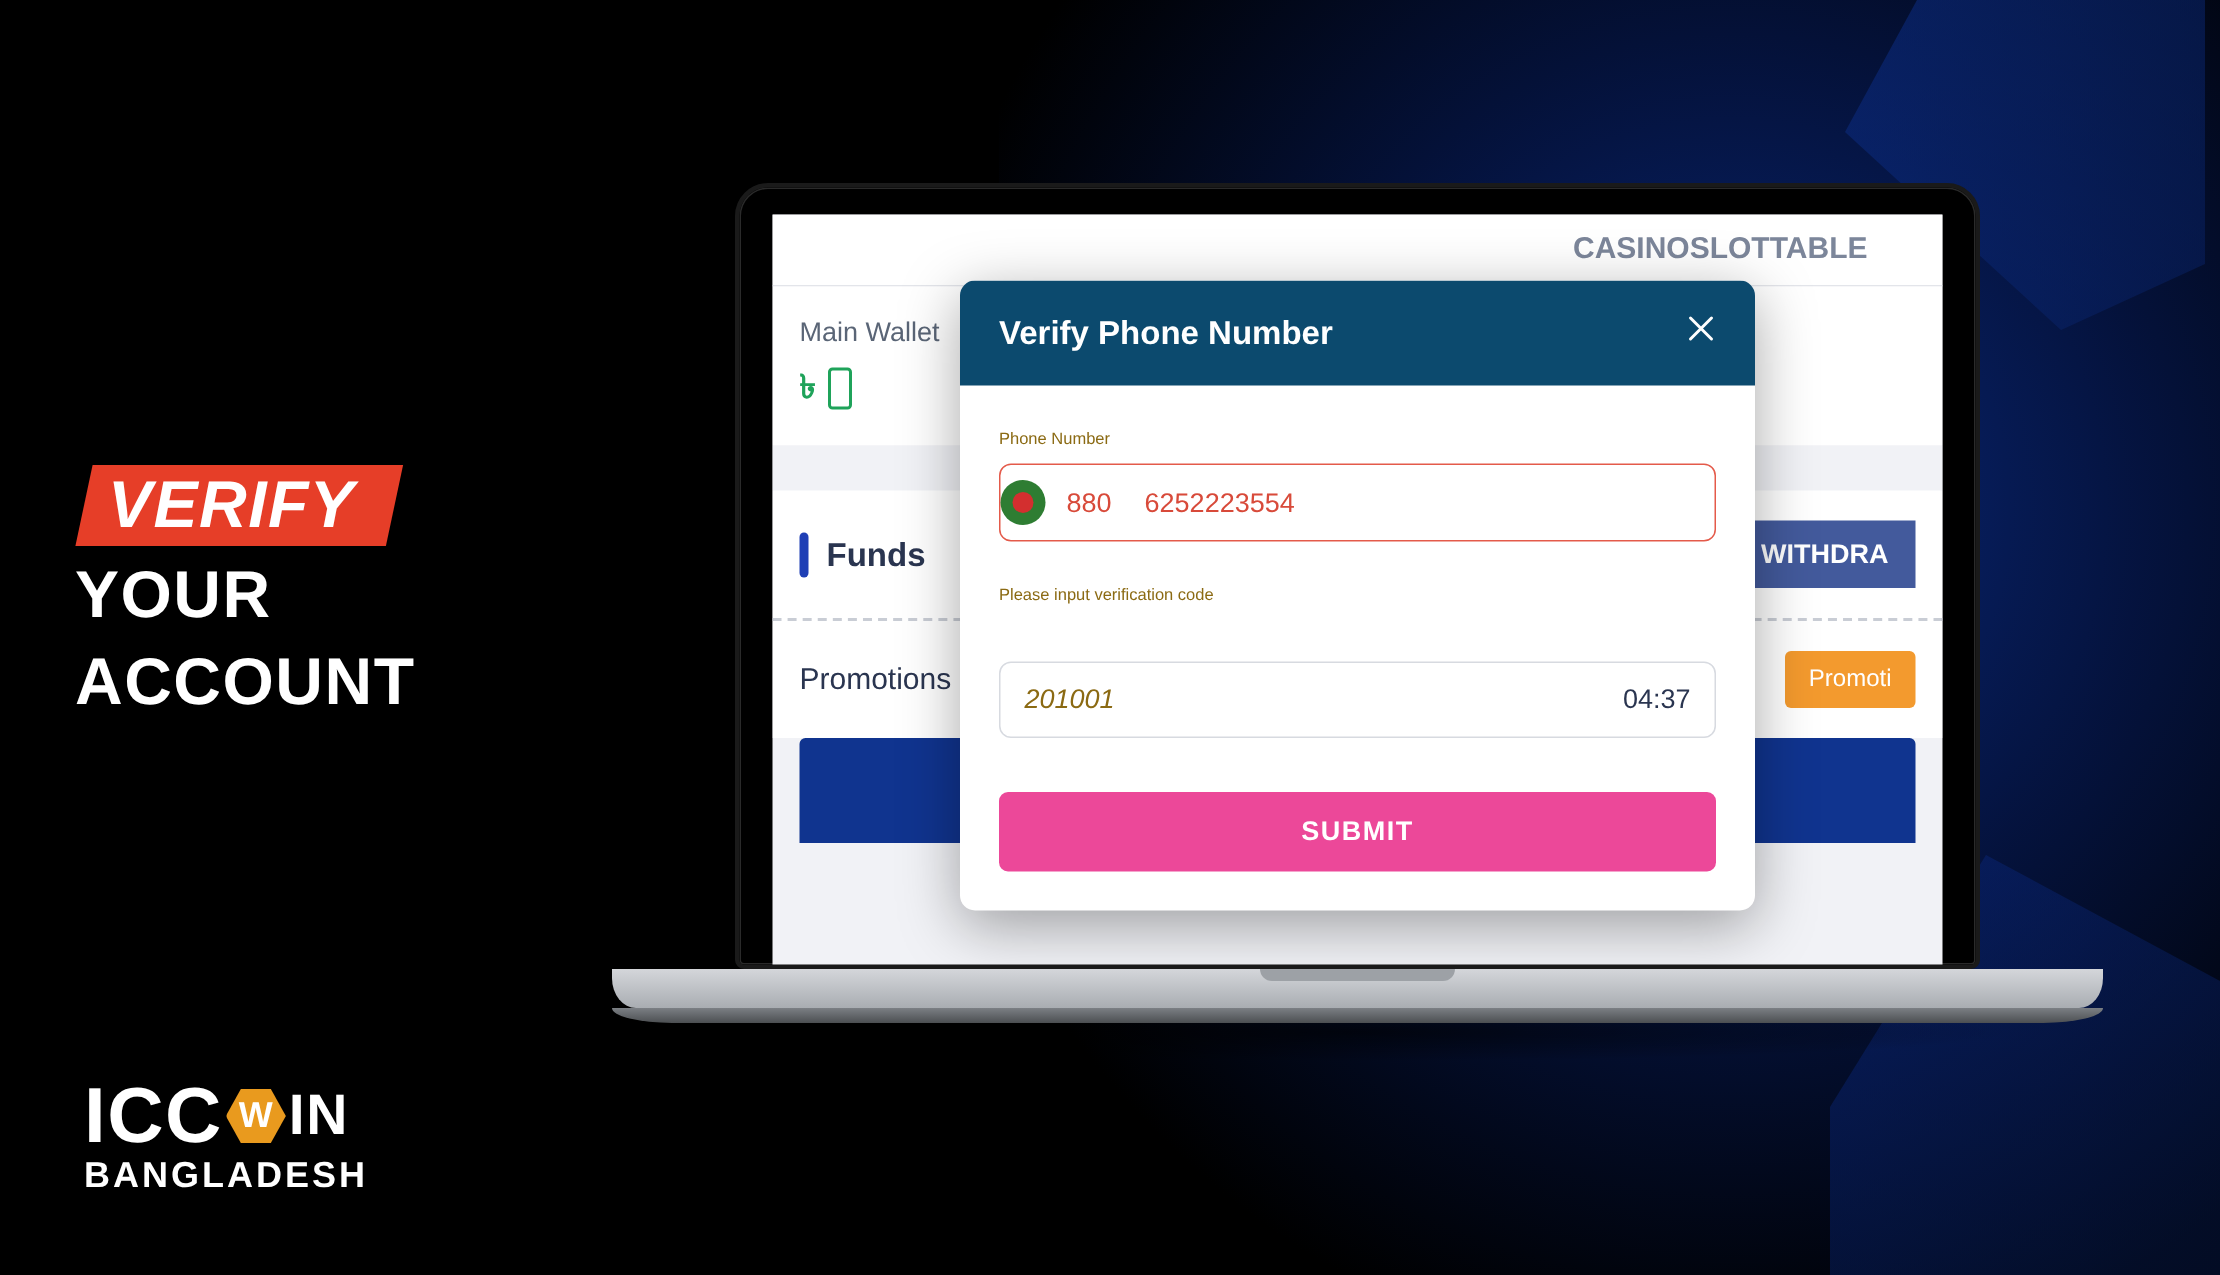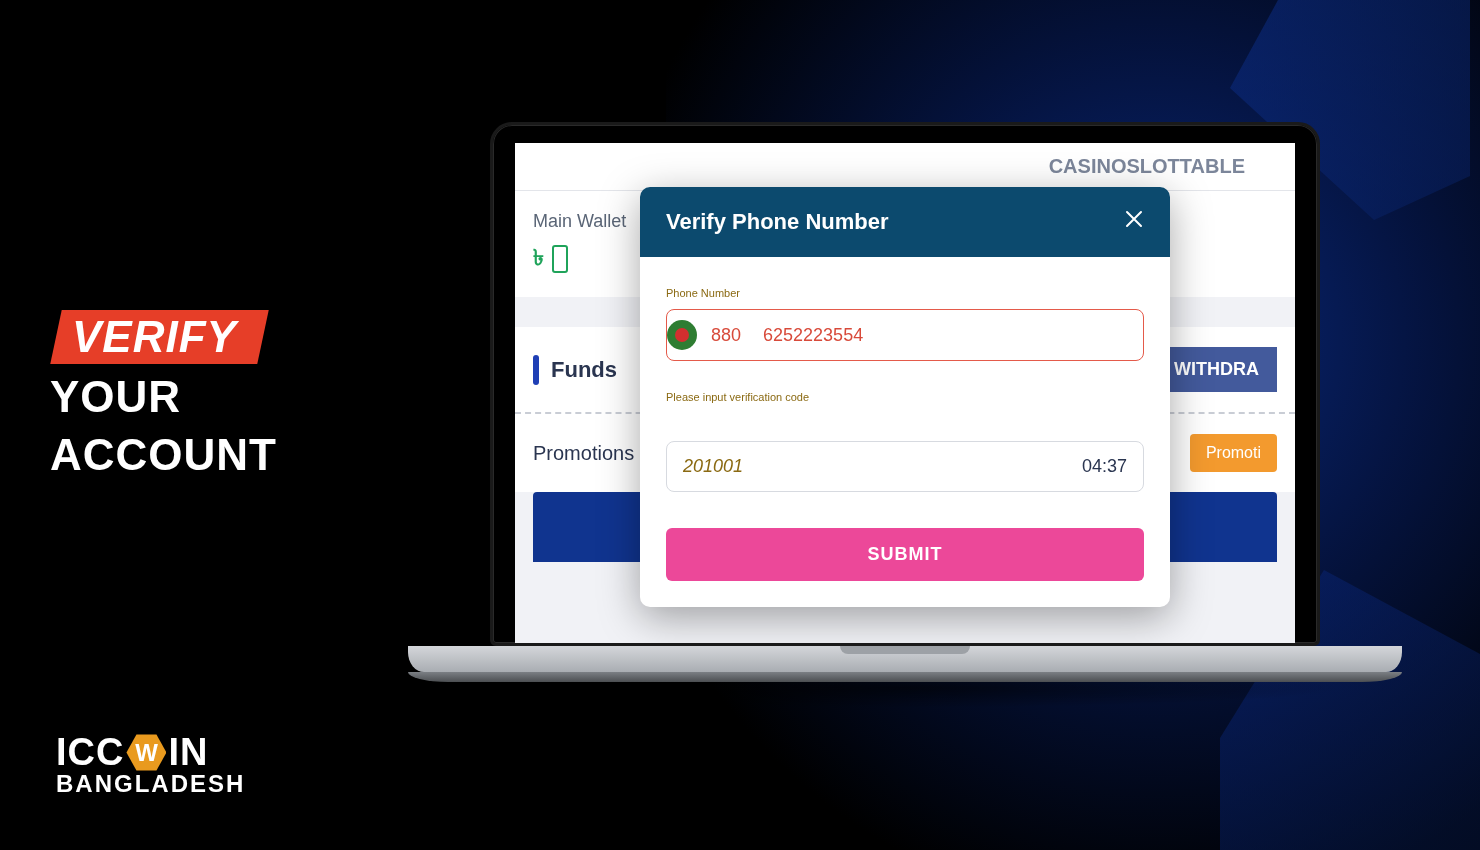--- a/index.html
+++ b/index.html
@@ -68,21 +68,21 @@
       margin-top: 8px;
     }
 
     .brand {
       position: absolute;
       left: 56px;
       bottom: 52px;
       z-index: 5;
     }
     .brand-row { display: flex; align-items: center; gap: 4px; }
-    .brand-icc { color: #fff; font-weight: 900; font-size: 38px; letter-spacing: 1px; }
+    .brand-icc { color: #fff; font-weight: 900; font-size: 52px; letter-spacing: 1px; }
     .brand-hex {
       width: 40px; height: 40px;
       background: #e99a1e;
       clip-path: polygon(25% 5%, 75% 5%, 100% 50%, 75% 95%, 25% 95%, 0 50%);
       display: flex; align-items: center; justify-content: center;
       color: #fff; font-weight: 900; font-size: 24px;
       margin: 0 -2px;
     }
     .brand-in { color: #fff; font-weight: 900; font-size: 38px; letter-spacing: 1px; }
     .brand-sub { color: #fff; font-weight: 800; font-size: 24px; letter-spacing: 2px; margin-top: -4px; }

